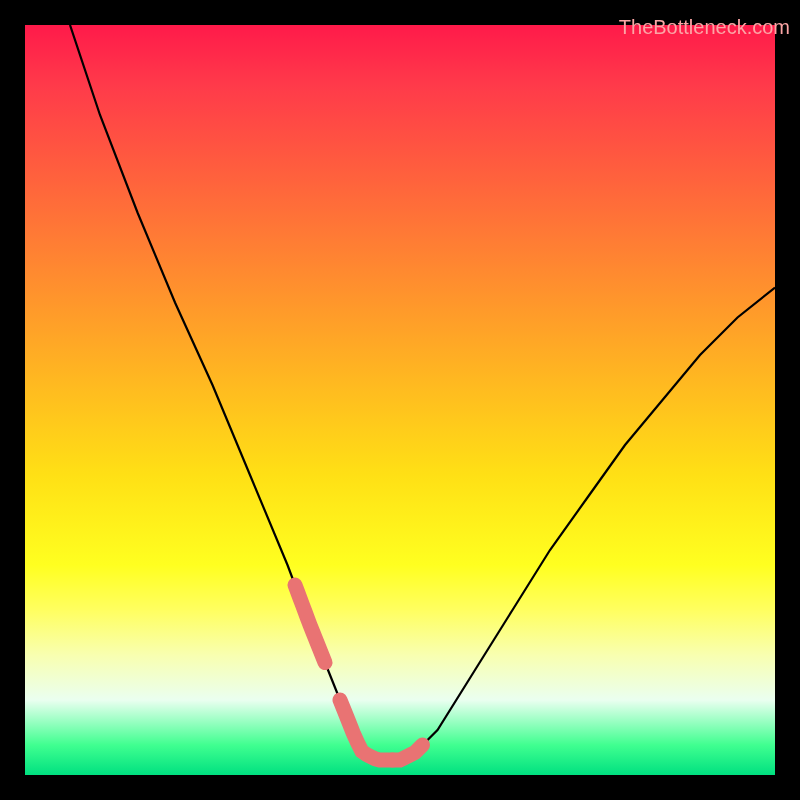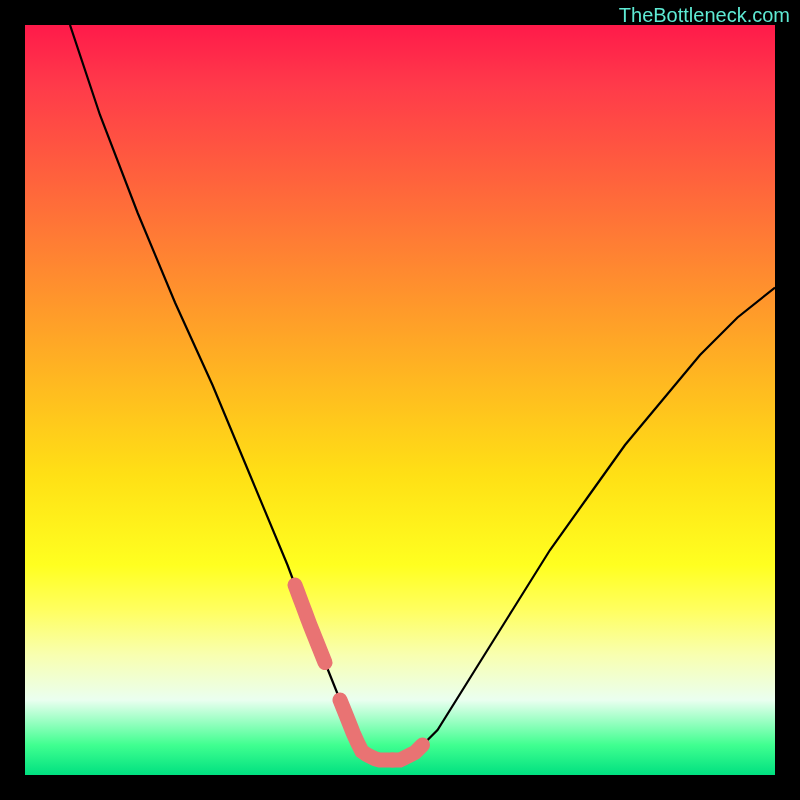--- a/index.html
+++ b/index.html
@@ -27,23 +27,23 @@
       #ffff20 72%,
       #ffff60 78%,
       #f8ffb0 84%,
       #eafff0 90%,
       #40ff90 96%,
       #00e080 100%
     );
   }
   .watermark {
     position: absolute;
-    top: 4px;
+    top: 16px;
     right: 10px;
-    color: #5eead4;
+    color: #fca5a5;
     font-size: 20px;
     font-weight: 500;
     z-index: 10;
   }
   svg.curve {
     position: absolute;
     inset: 0;
     width: 100%;
     height: 100%;
     z-index: 5;

